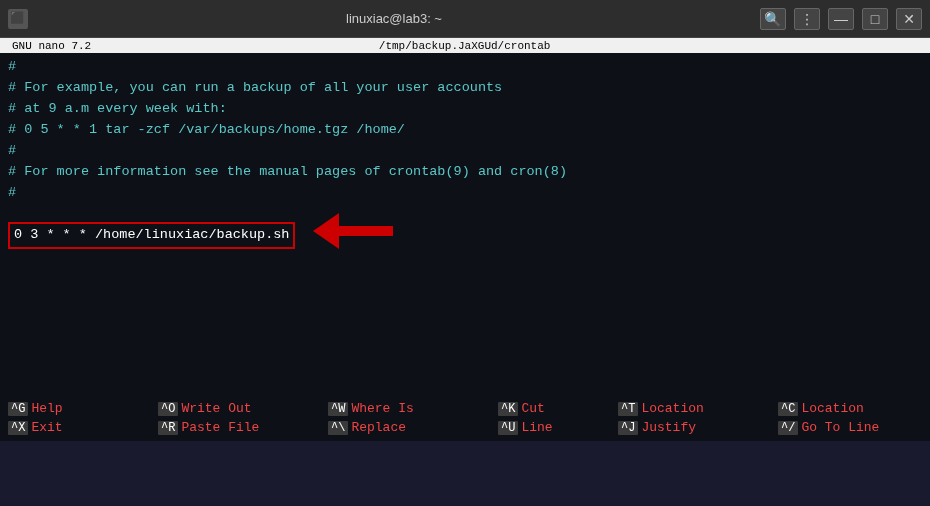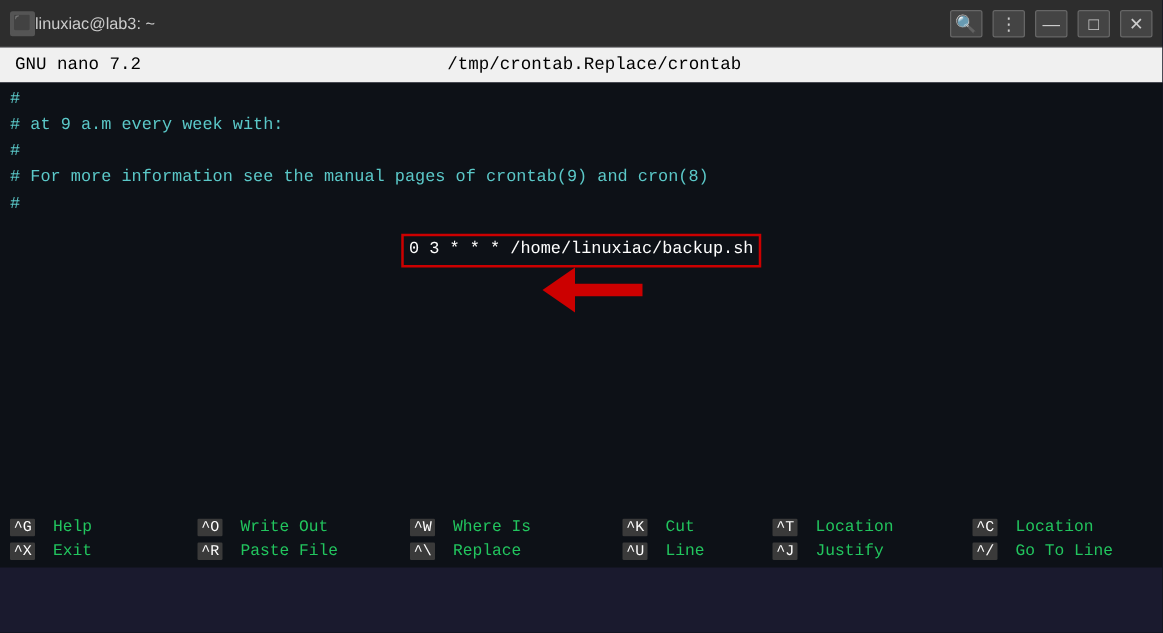--- a/index.html
+++ b/index.html
@@ -32,21 +32,21 @@
       background: #555;
       border-radius: 2px;
       display: flex;
       align-items: center;
       justify-content: center;
       font-size: 12px;
       color: #ccc;
     }
     .title-bar-center {
       flex: 1;
-      text-align: left;
+      text-align: center;
       color: #cccccc;
       font-size: 13px;
       font-family: sans-serif;
     }
     .title-bar-right {
       display: flex;
       align-items: center;
       gap: 8px;
     }
     .title-btn {
@@ -62,25 +62,25 @@
       color: #ccc;
       font-size: 14px;
       font-family: sans-serif;
     }
 
     
     .nano-info-bar {
       background: #f0f0f0;
       color: #000;
       padding: 4px 12px;
-      font-size: 14px;
+      font-size: 11px;
       display: flex;
       align-items: center;
       justify-content: space-between;
-      height: 28px;
+      height: 15px;
       font-family: 'Courier New', Courier, monospace;
     }
     .nano-info-left {
       font-weight: normal;
     }
     .nano-info-center {
       flex: 1;
       text-align: center;
       font-weight: normal;
     }
@@ -104,21 +104,20 @@
       color: #fff;
       border: 2px solid #cc0000;
       padding: 1px 4px;
       display: inline-block;
       margin-top: 2px;
     }
     .arrow-row {
       display: flex;
       align-items: center;
       padding: 0;
-      flex-direction: column;
     }
     .red-arrow {
       display: inline-block;
       margin-left: 16px;
       color: #cc0000;
       font-size: 22px;
       line-height: 1;
     }
 
     
@@ -137,23 +136,23 @@
       background: #3a3a3a;
       color: #fff;
       padding: 0 3px;
       font-size: 12px;
       border-radius: 1px;
       min-width: 18px;
       display: inline-block;
       text-align: center;
     }
     .shortcut-label {
-      color: #22c55e;
+      color: #ef4444;
       font-size: 13px;
-      margin-left: 14px;
+      margin-left: 3px;
       font-family: 'Courier New', Courier, monospace;
     }
     .shortcuts-grid {
       display: grid;
       grid-template-columns: 150px 170px 170px 120px 160px 140px;
       gap: 4px 0px;
       padding: 6px 8px;
       background: #0d1117;
     }
   </style>
@@ -169,27 +168,29 @@
     <div class="title-btn">🔍</div>
     <div class="title-btn">⋮</div>
     <div class="title-btn">—</div>
     <div class="title-btn">□</div>
     <div class="title-btn close">✕</div>
   </div>
 </div>
 
 <div class="nano-info-bar">
   <span class="nano-info-left">GNU nano 7.2</span>
-  <span class="nano-info-center">/tmp/crontab.Replace/crontab</span>
+  <span class="nano-info-center">/tmp/backup.JaXGUd/crontab</span>
   <span style="min-width:80px;"></span>
 </div>
 
 <div class="editor-area">
   <div class="editor-line">#</div>
+  <div class="editor-line"># For example, you can run a backup of all your user accounts</div>
   <div class="editor-line"># at 9 a.m every week with:</div>
+  <div class="editor-line"># 0 5 * * 1 tar -zcf /var/backups/home.tgz /home/</div>
   <div class="editor-line">#</div>
   <div class="editor-line"># For more information see the manual pages of crontab(9) and cron(8)</div>
   <div class="editor-line">#</div>
   <div style="height:10px;"></div>
   <div class="arrow-row">
     <span class="editor-line highlight-line">0 3 * * * /home/linuxiac/backup.sh</span>
     <span class="red-arrow" style="display: inline-block; margin-left: 18px; color: rgb(204, 0, 0); font-size: 28px; font-weight: bold; line-height: 1; vertical-align: middle;"><div style="display: inline-flex; align-items: center;">
           <div style="width: 0px; height: 0px; border-top: 18px solid transparent; border-bottom: 18px solid transparent; border-right: 26px solid rgb(204, 0, 0); display: inline-block; vertical-align: middle; margin-right: -1px;"></div>
           <div style="width: 55px; height: 10px; background: rgb(204, 0, 0); display: inline-block; vertical-align: middle;"></div>
         </div></span>

